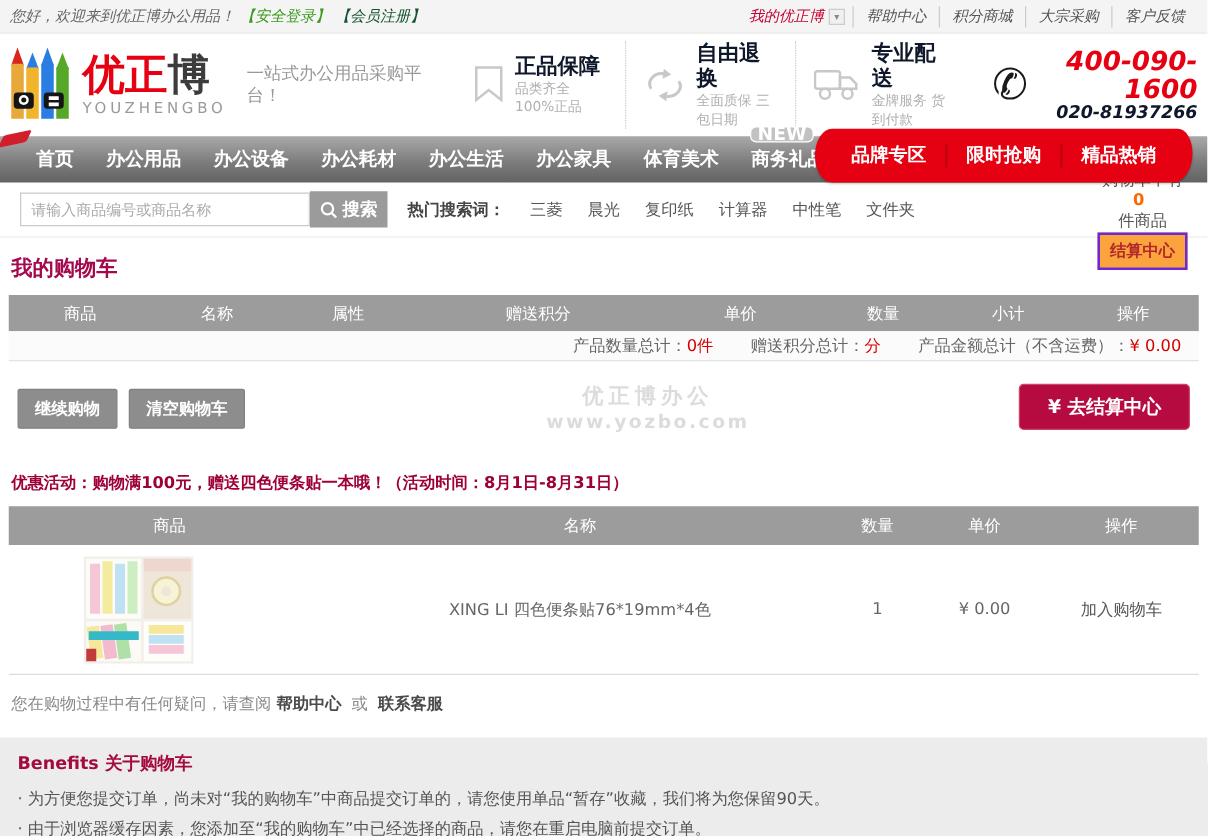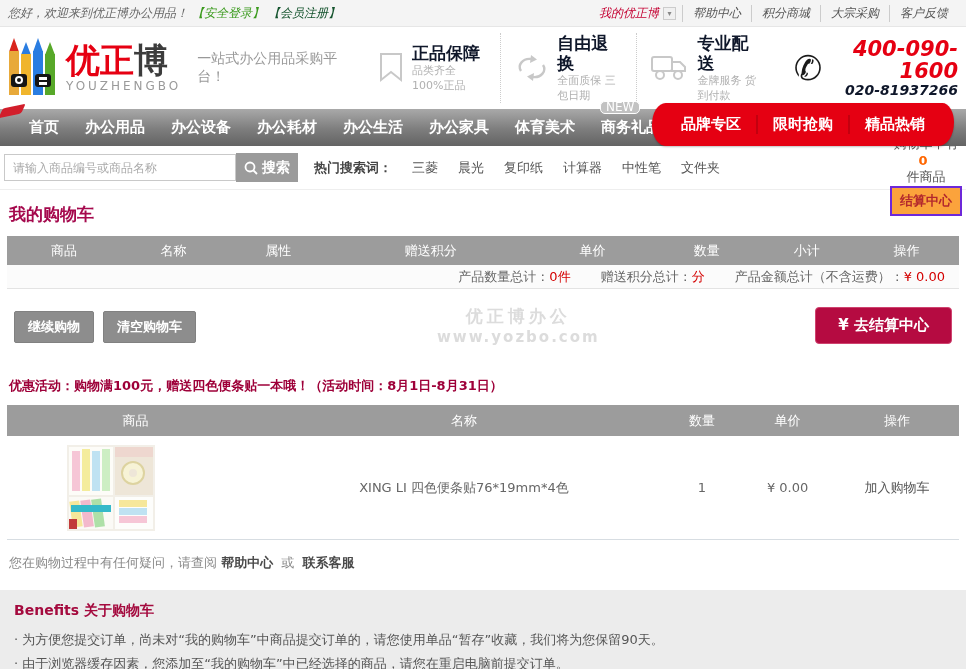--- a/index.html
+++ b/index.html
@@ -50,32 +50,32 @@
     background:linear-gradient(#a9a9a9,#7d7d7d 55%,#636363);
     display:flex; align-items:center; padding-left:16px;
   }
   .nav-corner {
     position:absolute; left:2px; top:-3px; width:20px; height:10px;
     background:#d21e2b; transform:skewX(-35deg) rotate(-14deg); border-radius:2px;
   }
   .nav-item { color:#fff; font-size:15px; font-weight:bold; padding:0 13px; cursor:pointer; white-space:nowrap; }
   .new-badge {
     position:absolute; left:600px; top:-8px; background:#c2c2c2; border:1px solid #fff;
-    color:#fff; font-size:12px; font-weight:normal; border-radius:5px; padding:0 5px; line-height:11px;text-align:right;
+    color:#fff; font-size:15px; font-weight:bold; border-radius:5px; padding:0 5px; line-height:11px;text-align:right;
   }
   .ribbon {
     position:absolute; right:12px; top:-6px; height:43px; background:#e50012;
     border-radius:14px 12px 16px 14px / 22px 20px 24px 22px;
     display:flex; align-items:center; padding:0 14px;
     box-shadow:0 1px 2px rgba(0,0,0,.25);
   }
   .ribbon-item { color:#fff; font-size:15px; font-weight:bold; padding:0 15px; cursor:pointer; white-space:nowrap; }
   .ribbon-item + .ribbon-item { border-left:2px solid #c3000f; transform:skewX(0); }
   
-  .searchbar { height:44px; display:flex; align-items:center; padding:0 4px; background:#fff; border-bottom:1px solid #eee; }
+  .searchbar { height:44px; display:flex; align-items:center; padding:0 16px; background:#fff; border-bottom:1px solid #eee; }
   .search-input {
     width:232px; height:27px; border:1px solid #c9c9c9; padding:0 8px; font-size:12px; color:#555; outline:none;
     font-family:inherit;
   }
   .search-input::placeholder { color:#aaa; }
   .search-btn {
     height:29px; width:62px; background:#9b9b9b; border:none; color:#fff; font-size:14px; font-weight:bold;
     display:flex; align-items:center; justify-content:center; gap:4px; cursor:pointer; font-family:inherit;
   }
   .hot-label { margin-left:16px; color:#444; font-size:13px; font-weight:bold; }

